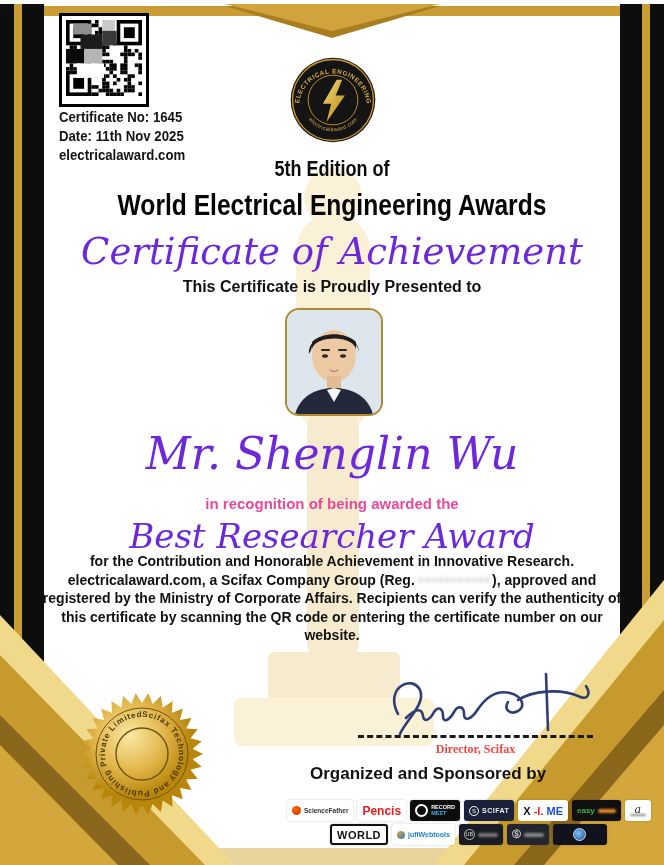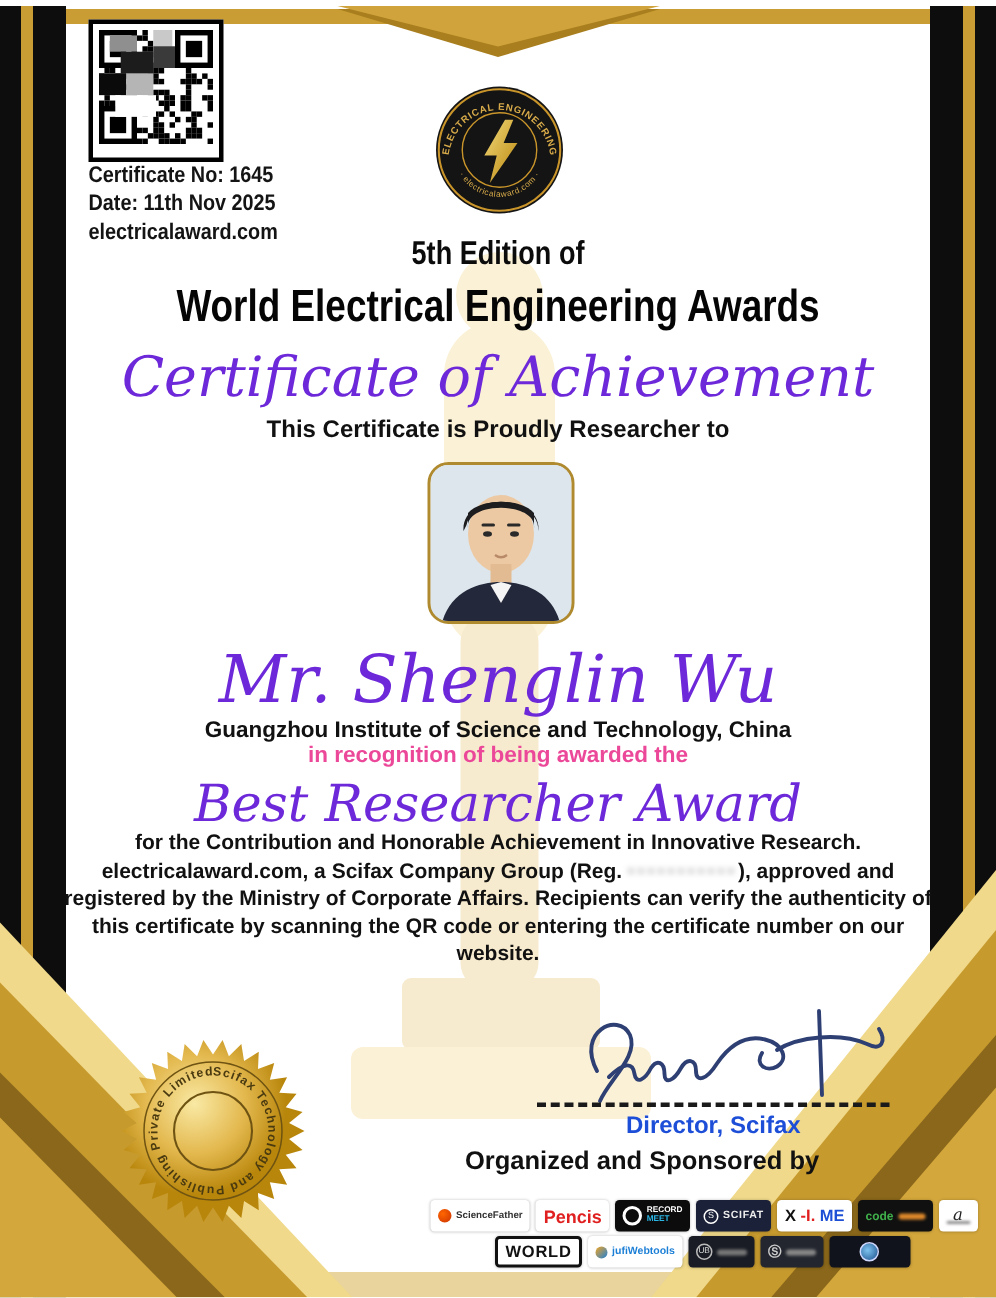--- a/index.html
+++ b/index.html
@@ -246,41 +246,40 @@
     </text>
     <text font-size="6" fill="#d8ab4a" letter-spacing="0.4" font-family="Liberation Sans,sans-serif">
       <textPath href="#arcBot" startOffset="50%" text-anchor="middle">· electricalaward.com ·</textPath>
     </text>
     <polygon points="54,28 39,54 48,54 43,74 63,45 53,45 60,28" fill="url(#boltgrad)"></polygon>
   </svg>
 
   <div class="abs center bold condensed" style="top:156px;font-size:22px;color:#0b0b0b;">5th Edition of</div>
   <div class="abs center bold condensed" style="top:188px;font-size:30px;color:#050505;">World Electrical Engineering Awards</div>
   <div class="abs center script" style="top:230px;font-size:37px;">Certificate of Achievement</div>
-  <div class="abs center bold" style="top:278px;font-size:16px;color:#111;">This Certificate is Proudly Researcher to</div>
+  <div class="abs center bold" style="top:278px;font-size:16px;color:#111;">This Certificate is Proudly Presented to</div>
 
   <div id="photo" class="abs" style="left:285px;top:308px;">
     <svg width="94" height="104" viewBox="0 0 94 104">
       <rect width="94" height="104" fill="#dde6ec"></rect>
       <ellipse cx="47" cy="46" rx="22" ry="26" fill="#ecc9a3"></ellipse>
       <path d="M22 44 C20 18 74 18 72 44 C72 34 64 26 47 28 C36 29 26 30 24 40 Z" fill="#1d1d1f"></path>
       <path d="M25 42 C23 24 71 24 69 42 L69 32 C60 22 34 22 25 32 Z" fill="#1d1d1f"></path>
       <rect x="40" y="66" width="14" height="14" fill="#e3bb92"></rect>
       <path d="M8 104 C14 84 32 78 47 78 C62 78 80 84 86 104 Z" fill="#23283a"></path>
       <path d="M40 80 L47 92 L54 80 L47 78 Z" fill="#f5f5f5"></path>
       <ellipse cx="38" cy="46" rx="3" ry="1.8" fill="#2a2a2a"></ellipse>
       <ellipse cx="56" cy="46" rx="3" ry="1.8" fill="#2a2a2a"></ellipse>
       <rect x="34" y="39" width="9" height="2" rx="1" fill="#2a2a2a"></rect>
       <rect x="51" y="39" width="9" height="2" rx="1" fill="#2a2a2a"></rect>
       <path d="M43 60 Q47 63 51 60" stroke="#b98a68" stroke-width="1.5" fill="none"></path>
     </svg>
   </div>
 
   <div class="abs center script" style="top:428px;font-size:44px;">Mr. Shenglin Wu</div>
-  <div class="abs center bold" style="top:478px;font-size:15px;color:#111;">Guangzhou Institute of Science and Technology, China</div>
   <div class="abs center bold" style="top:495px;font-size:15px;color:#ec4899;">in recognition of being awarded the</div>
   <div class="abs center script" style="top:516px;font-size:34px;">Best Researcher Award</div>
 
   <p class="abs bodytxt" style="left:38px;top:552px;width:588px;margin:0;text-align:center;font-size:14px;line-height:18.5px;">
     <span>for the Contribution and Honorable Achievement in Innovative Research. electricalaward.com, a Scifax Company Group (Reg.</span>
     <span class="redact">···········</span><span>), approved and registered by the Ministry of Corporate Affairs. Recipients can verify the authenticity of this certificate by scanning the QR code or entering the certificate number on our website.</span>
   </p>
 
   <svg class="abs" style="left:80px;top:692px;" width="124" height="124" viewBox="0 0 124 124">
     <defs>
@@ -301,21 +300,21 @@
 
   <svg class="abs" style="left:360px;top:668px;" width="250" height="70" viewBox="0 0 250 70">
     <g fill="none" stroke="#2e3f73" stroke-width="2.6" stroke-linecap="round">
       <path d="M38 46 C 24 20, 52 6, 60 22 C 66 36, 46 52, 40 66"></path>
       <path d="M46 50 C 56 40, 62 40, 63 48 C 64 55, 70 52, 74 44 C 78 38, 83 40, 83 48 C 83 55, 89 53, 94 44 C 98 37, 104 38, 104 46 C 104 54, 111 52, 118 41 C 127 28, 138 22, 150 25 C 162 28, 166 38, 158 43 C 151 47, 143 42, 148 34"></path>
       <path d="M186 6 L 188 62"></path>
       <path d="M158 32 C 172 23, 200 20, 218 28 C 228 33, 231 26, 226 18"></path>
     </g>
   </svg>
   <div id="sig-line" class="abs" style="left:358px;top:735px;"></div>
-  <div class="abs bold" style="left:358px;top:742px;width:235px;text-align:center;font-size:16px;color:#1d4ed8;">Director, Scifax</div>
+  <div class="abs bold" style="left:358px;top:742px;width:235px;text-align:center;font-size:12px;color:#ef4444;font-family:Liberation Serif, serif;">Director, Scifax</div>
   <div class="abs bold" style="left:310px;top:764px;width:290px;text-align:left;font-size:17px;color:#111;">Organized and Sponsored by</div>
 
   <div class="abs lrow" style="left:287px;top:800px;">
     <div class="lcard">
       <span class="dot" style="width:9px;height:9px;background:radial-gradient(circle at 35% 35%,#f60,#c30);"></span>
       <span class="tiny" style="font-size:6.5px;color:#333;">ScienceFather</span>
     </div>
     <div class="lcard">
       <span class="tiny" style="font-size:12px;color:#e02020;">Pencis</span>
     </div>
@@ -329,21 +328,21 @@
     <div class="lcard ldark" style="background:#1b2138;">
       <span class="dot" style="width:8px;height:8px;border:1px solid #fff;font-size:6px;color:#fff;text-align:center;line-height:8px;">S</span>
       <span class="tiny" style="font-size:7px;color:#eee;letter-spacing:.5px;">SCIFAT</span>
     </div>
     <div class="lcard">
       <span class="tiny" style="font-size:11px;color:#111;">X</span>
         <span class="tiny" style="font-size:11px;color:#e02020;">-I.</span>
         <span class="tiny" style="font-size:11px;color:#1c4fd6;">ME</span>
     </div>
     <div class="lcard ldark" style="background:#101010;">
-      <span class="tiny" style="font-size:8px;color:#3fae4a;">code</span>
+      <span class="tiny" style="font-size:8px;color:#3fae4a;">easy</span>
       <span class="bar" style="width:18px;background:#e0892a;"></span>
     </div>
     <div class="lcard" style="flex-direction:column;gap:0;line-height:9px;">
       <span style="font-family:'DejaVu Serif',serif;font-style:italic;font-size:11px;color:#222;">a</span>
       <span class="bar" style="width:16px;height:2px;"></span>
     </div>
   </div>
 
   <div class="abs lrow" style="left:330px;top:824px;">
     <div class="lcard" style="border:2px solid #111;height:17px;">

